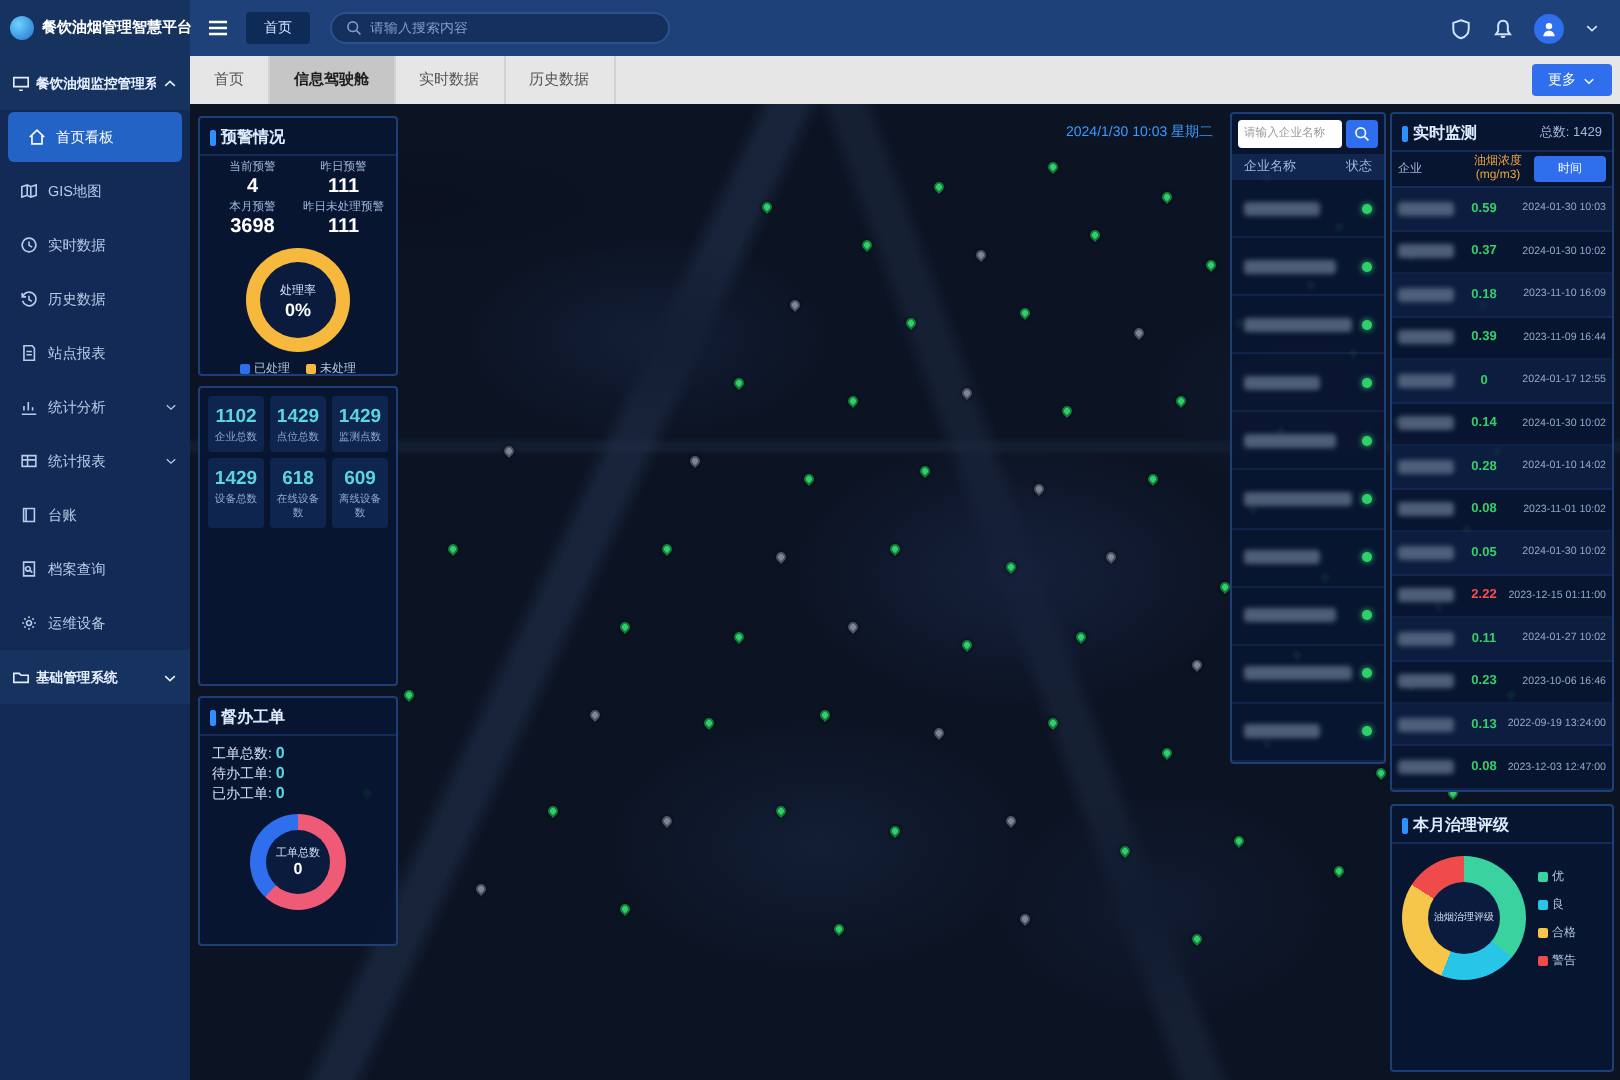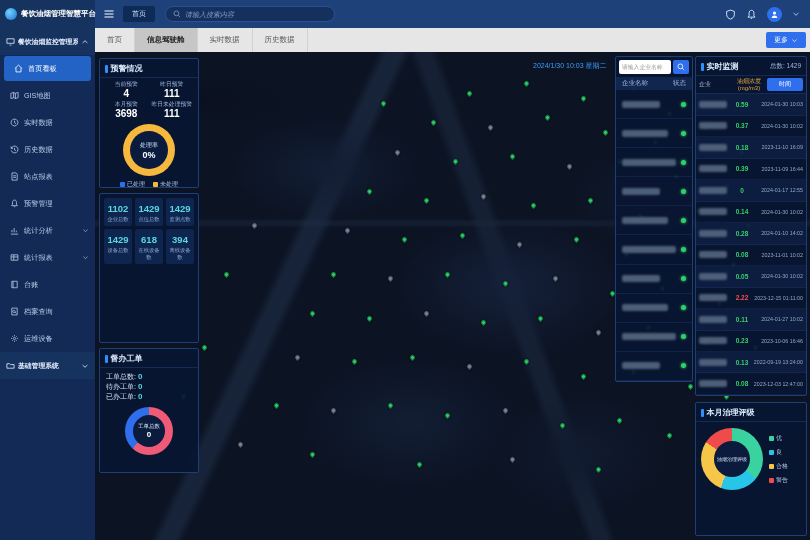--- a/index.html
+++ b/index.html
@@ -9,21 +9,21 @@
   
   .topbar { position:absolute; left:0; top:0; width:810px; height:28px; background:#1d4178;
             display:flex; align-items:center; color:#fff; z-index:30; }
   .brand { width:95px; height:28px; background:#16325e; display:flex; align-items:center; gap:4px; padding:0 5px; }
   .logo { width:12px; height:12px; border-radius:50%; background:radial-gradient(circle at 35% 35%, #6fd3ff, #1f6fd0); flex:none; }
   .brand-title { font-size:7.5px; font-weight:bold; white-space:nowrap; }
   .hamburger { margin:0 8px; cursor:pointer; display:flex; align-items:center; }
   .top-tab { background:#0e2a57; border-radius:2px; font-size:7px; padding:3px 9px; color:#cfe2ff; }
   .top-search { margin-left:10px; display:flex; align-items:center; gap:4px; background:#15305c;
                 border:1px solid #2c5190; border-radius:9px; height:16px; padding:0 7px; width:170px; }
-  .top-search input { background:transparent; border:none; outline:none; color:#cfe2ff; font-size:7px; width:130px;font-style:italic; }
+  .top-search input { background:transparent; border:none; outline:none; color:#cfe2ff; font-size:7px; width:130px; }
   .top-search input::placeholder { color:#7e9cc9; }
   .top-right { margin-left:auto; display:flex; align-items:center; gap:10px; padding-right:10px; }
   .avatar { width:15px; height:15px; border-radius:50%; background:#2f6fed; display:flex; align-items:center; justify-content:center; }
 
   
   .sidebar { position:absolute; left:0; top:28px; width:95px; height:512px; background:#122a55; color:#c9d9f2; z-index:20; }
   .side-section { display:flex; align-items:center; gap:3px; height:27px; padding:0 6px; font-size:6.8px; font-weight:bold; color:#e4eeff; background:#16325e; }
   .side-section .lbl { flex:1; white-space:nowrap; overflow:hidden; }
   .side-item { display:flex; align-items:center; gap:5px; height:27px; padding:0 6px 0 10px; font-size:7.2px; cursor:pointer; color:#b9cbe8; }
   .side-item .lbl { flex:1; }
@@ -213,26 +213,20 @@
           <svg width="9" height="9" viewBox="0 0 10 10">
             <path d="M1.6 3.4A3.8 3.8 0 1 1 1.4 6M1.2 1.6V3.8H3.4M5 3.2V5.4L6.6 6.2" fill="none" stroke="currentColor" stroke-width="0.9"></path>
           </svg>
           <span class="lbl">历史数据</span>
         </div>
         <div class="side-item">
           <svg width="9" height="9" viewBox="0 0 10 10">
             <path d="M2.2 1H6.8L8 2.4V9H2.2ZM3.6 4.2H6.6M3.6 6H6.6" fill="none" stroke="currentColor" stroke-width="0.9"></path>
           </svg>
           <span class="lbl">站点报表</span>
-        </div>
-        <div class="side-item">
-          <svg width="9" height="9" viewBox="0 0 10 10">
-            <path d="M5 1.2C3.4 1.2 2.8 2.4 2.8 3.8V6L1.8 7.4H8.2L7.2 6V3.8C7.2 2.4 6.6 1.2 5 1.2ZM4.2 8.2A.9.9 0 0 0 5.8 8.2" fill="none" stroke="currentColor" stroke-width="0.9"></path>
-          </svg>
-          <span class="lbl">预警管理</span>
         </div>
         <div class="side-item">
           <svg width="9" height="9" viewBox="0 0 10 10">
             <path d="M1 9H9M2.2 7V4.4M4.6 7V2.2M7 7V5.2" fill="none" stroke="currentColor" stroke-width="0.9"></path>
           </svg>
           <span class="lbl">统计分析</span>
           <svg width="7" height="7" viewBox="0 0 10 10">
             <path d="M2 3.8L5 6.6 8 3.8" fill="none" stroke="currentColor" stroke-width="0.9"></path>
           </svg>
         </div>
@@ -432,21 +426,21 @@
             </div>
             <div class="dev-cell">
               <div class="val">1429</div>
               <div class="lbl">设备总数</div>
             </div>
             <div class="dev-cell">
               <div class="val">618</div>
               <div class="lbl">在线设备数</div>
             </div>
             <div class="dev-cell">
-              <div class="val">394</div>
+              <div class="val">609</div>
               <div class="lbl">离线设备数</div>
             </div>
           </div>
       </div>
 
       <div class="panel" style="height:125px;">
         <div class="p-title">
             <span>督办工单</span>
           </div>
         <div class="wo-body">

